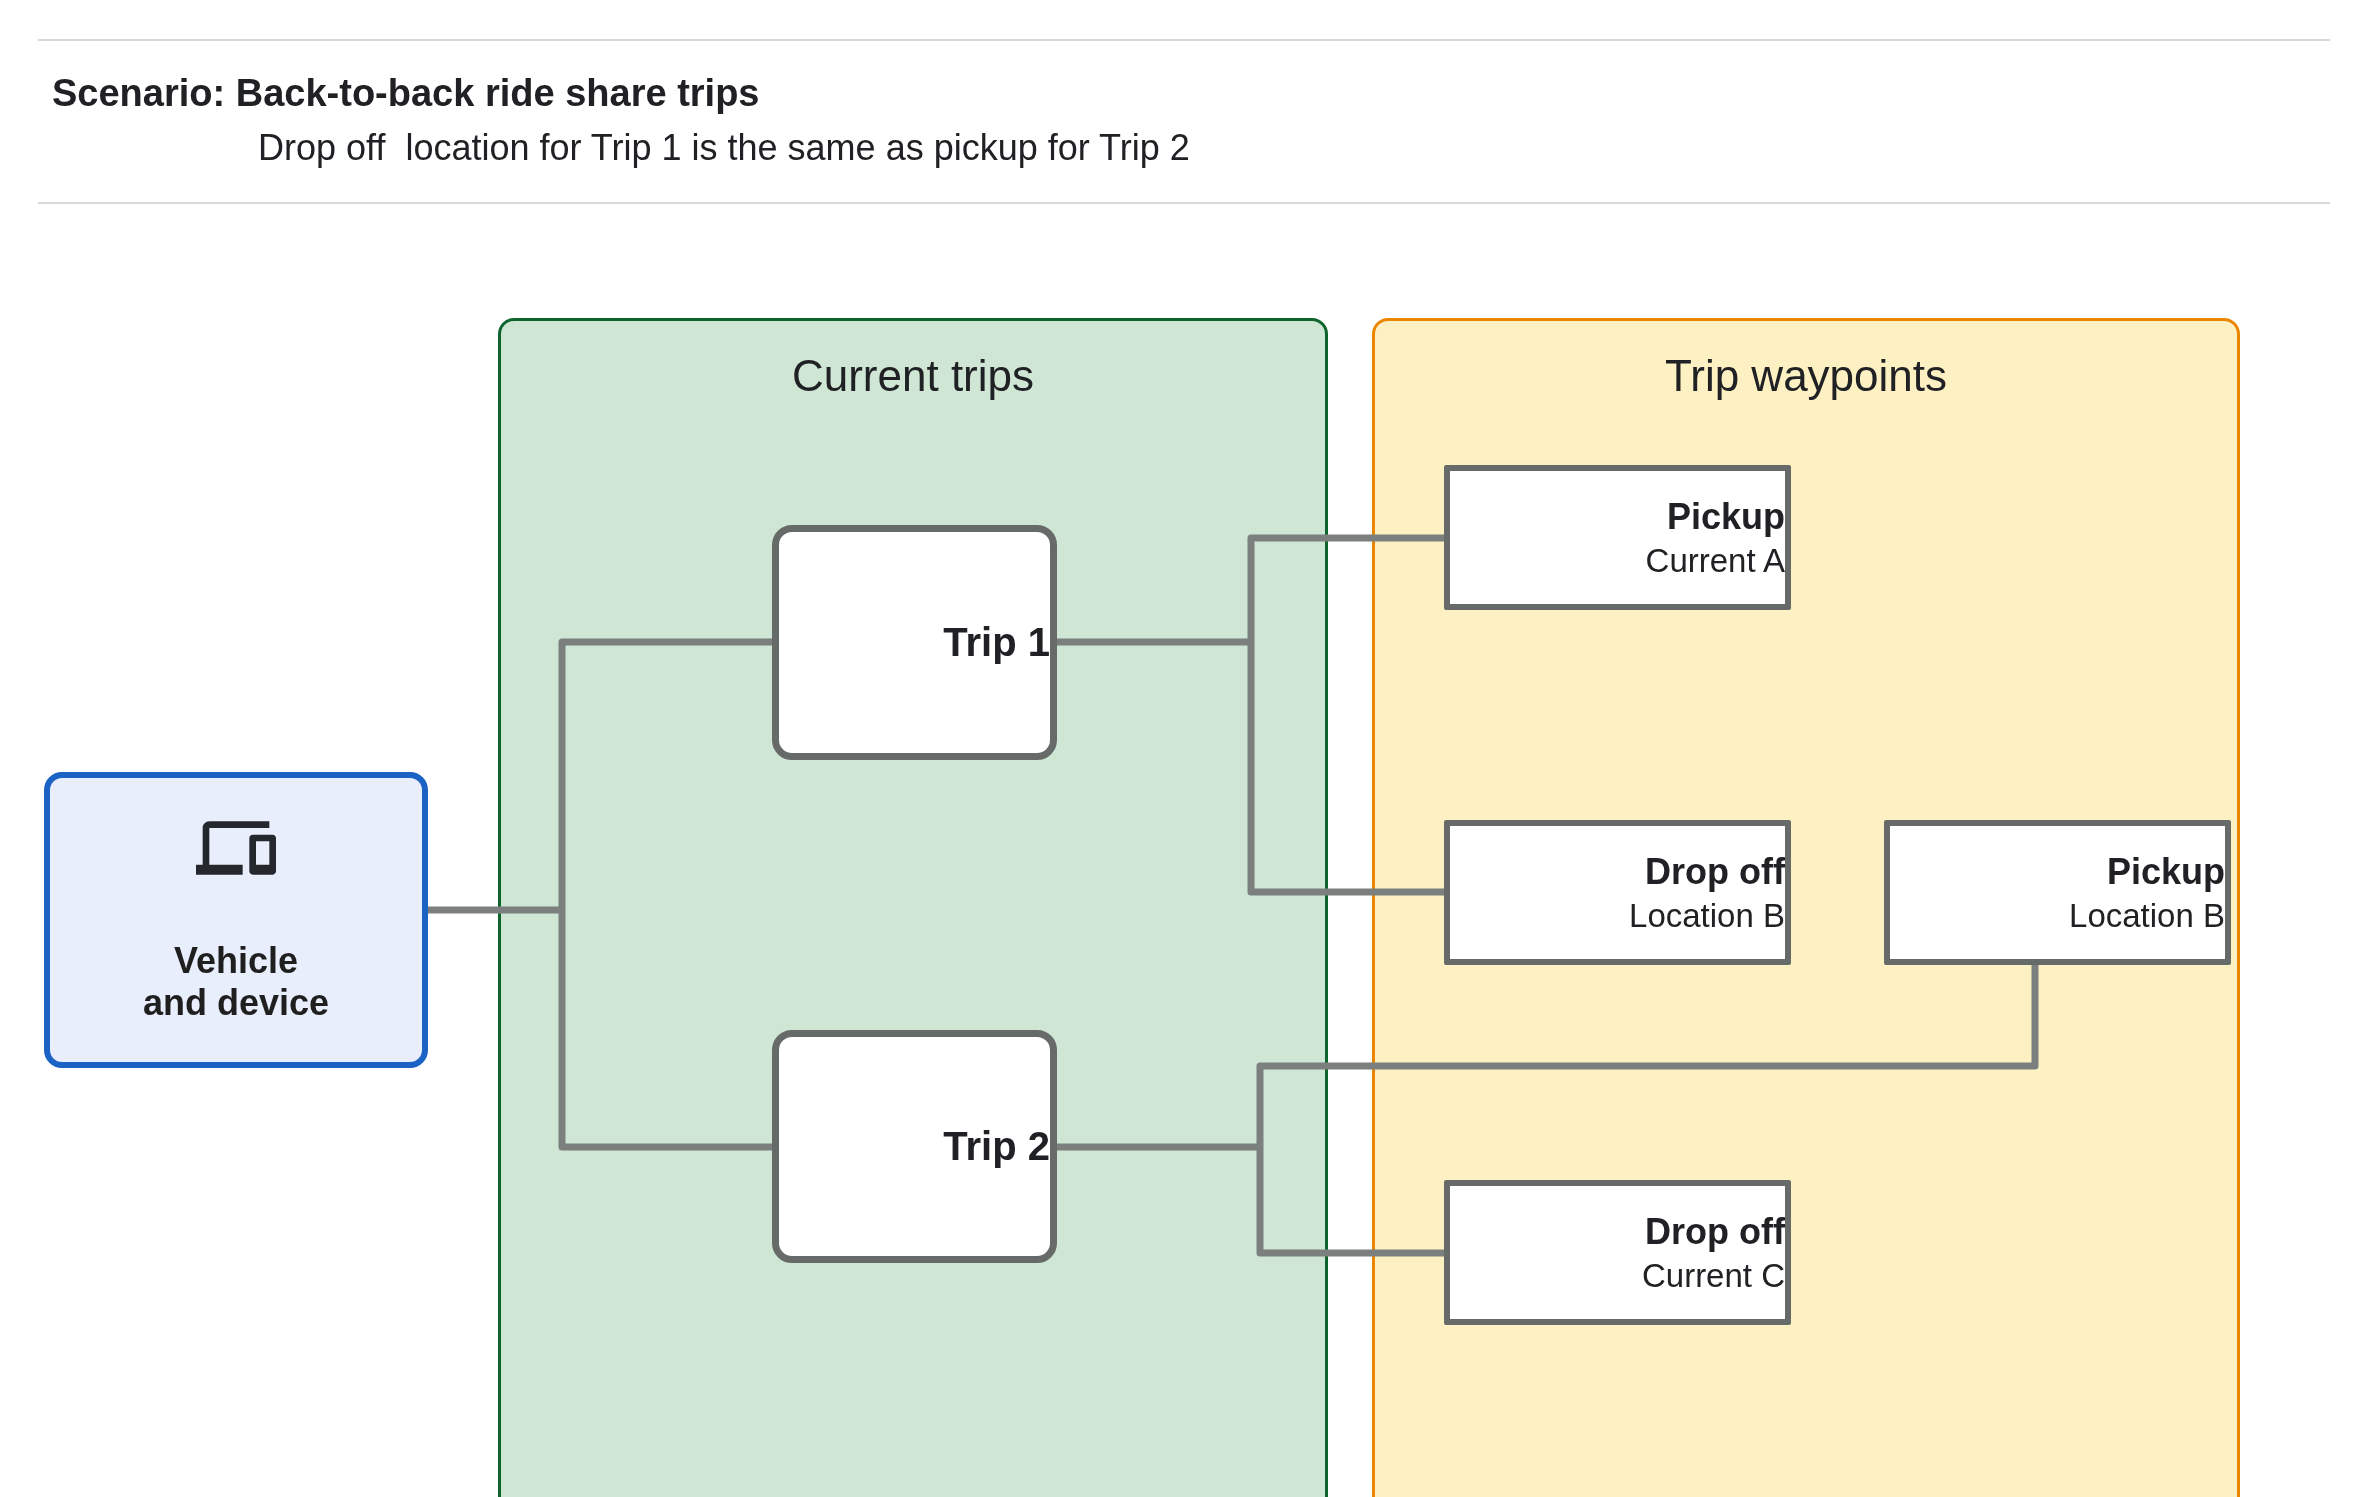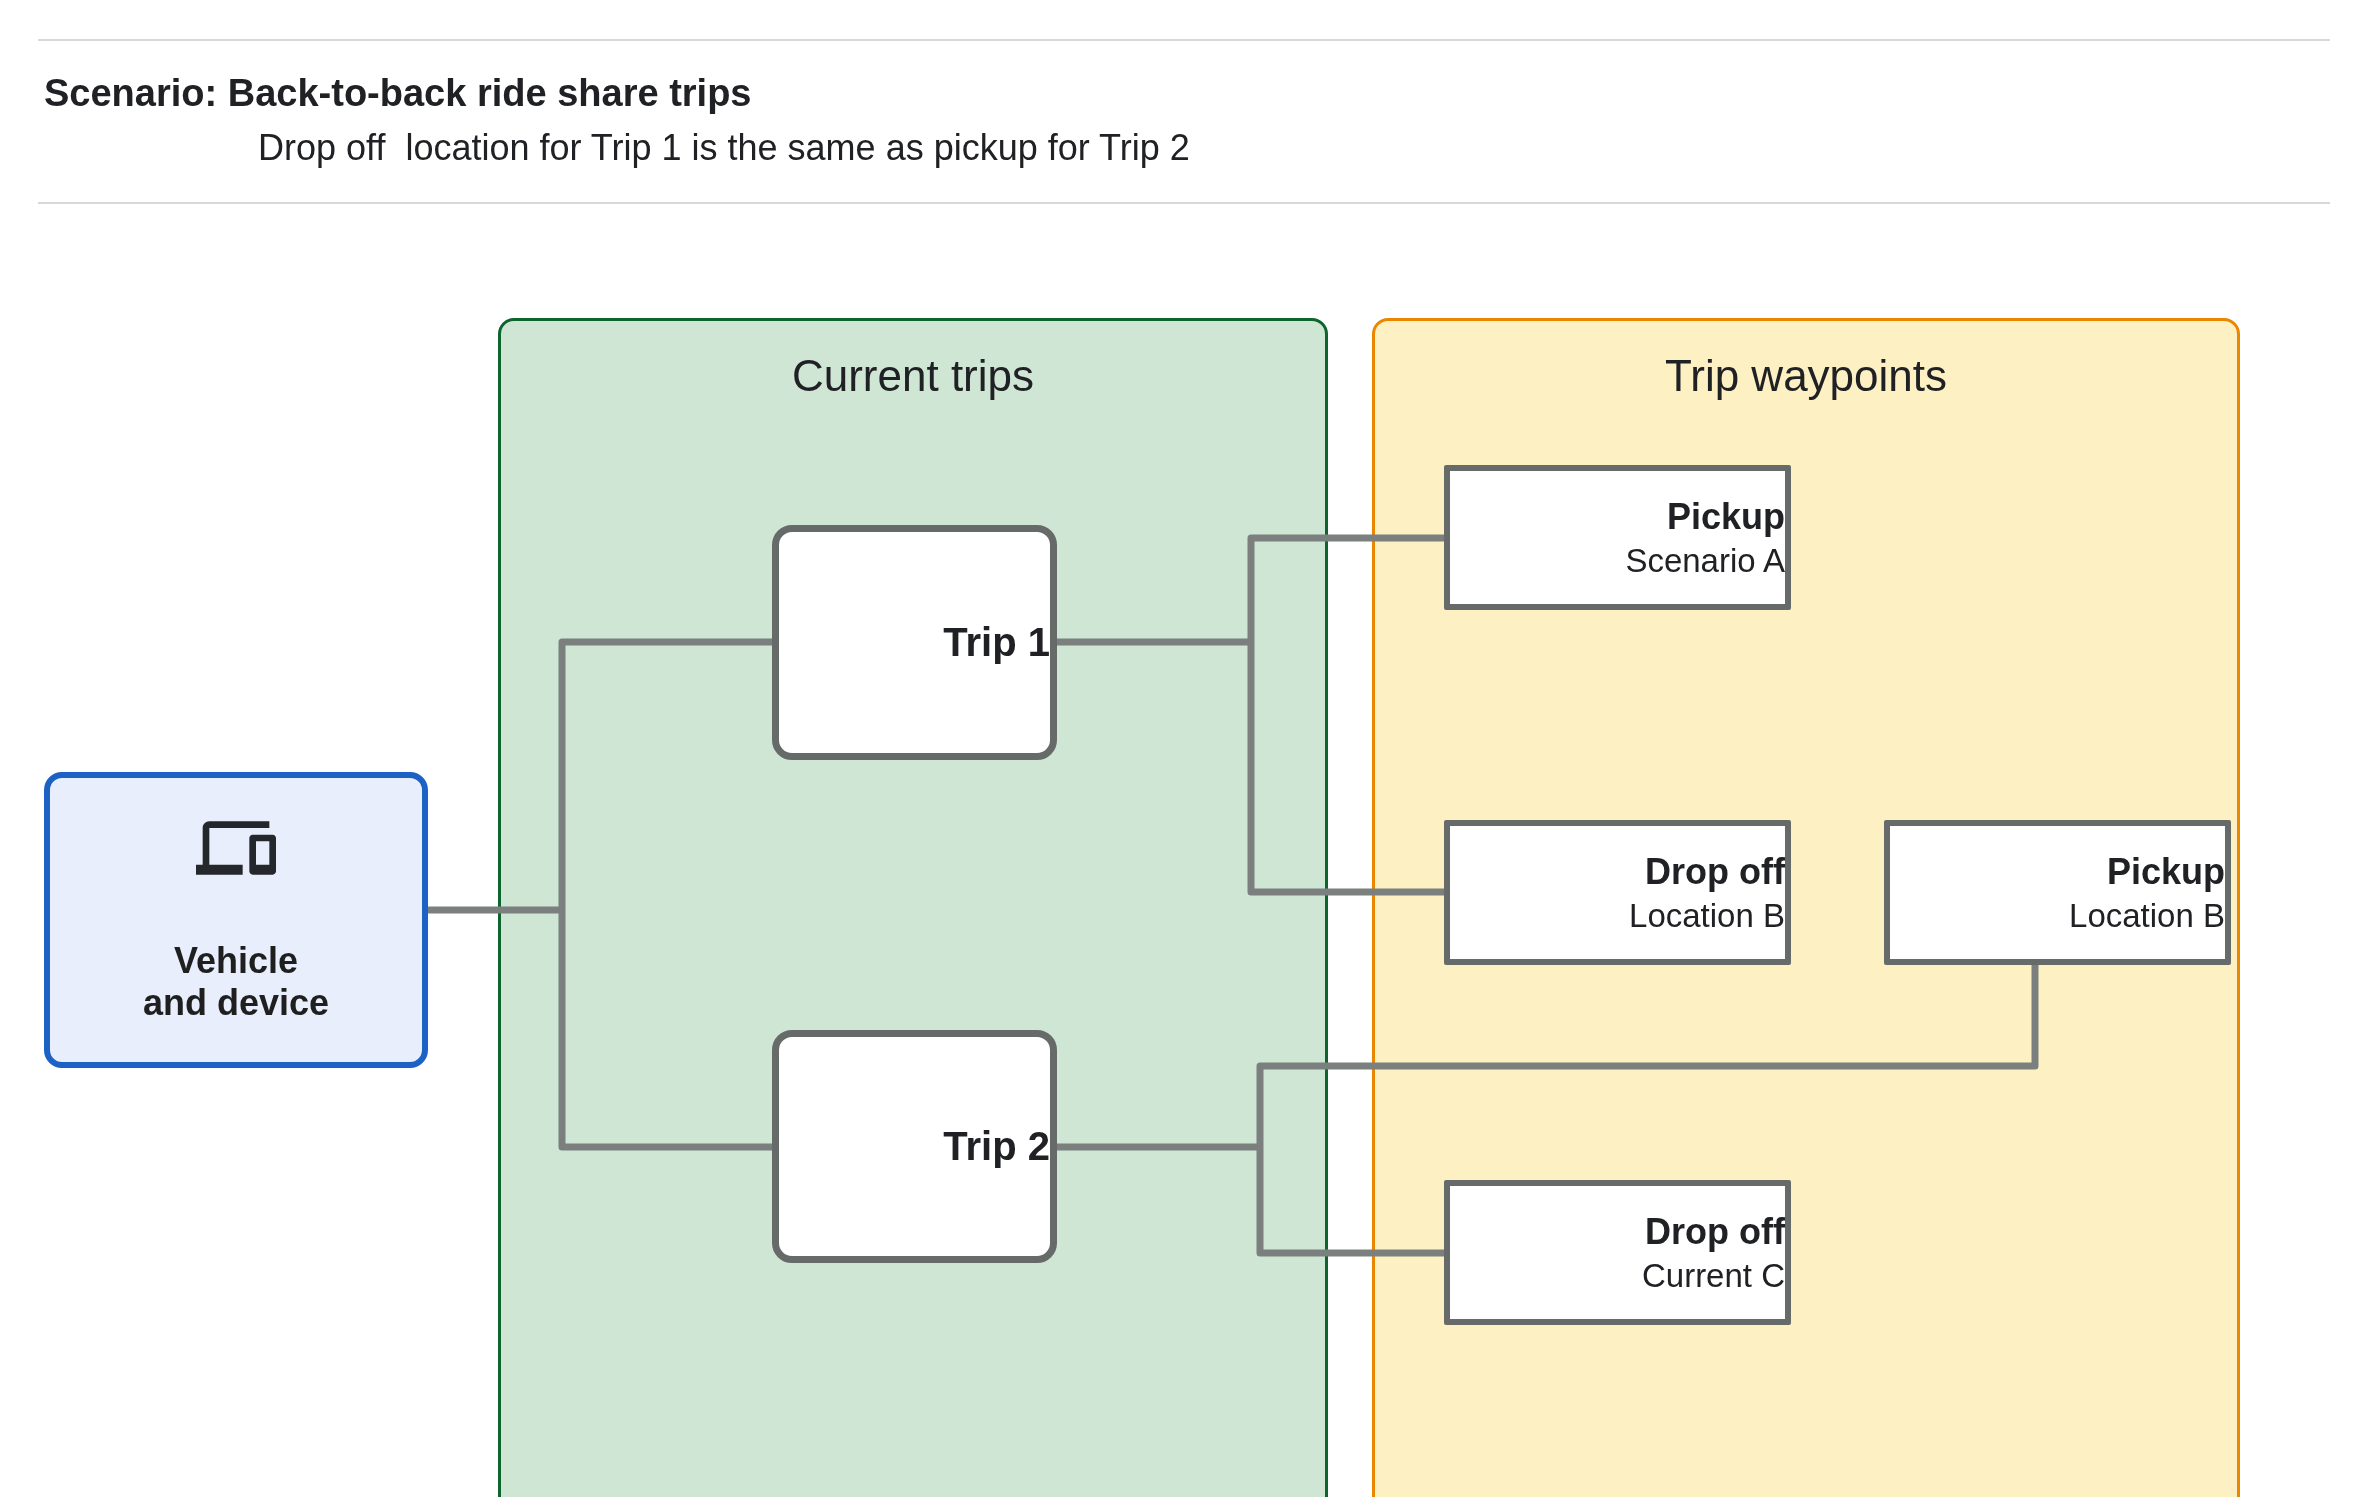--- a/index.html
+++ b/index.html
@@ -10,21 +10,21 @@
     --text:#202124; --rule:#d8d8d8; --box-fill:#ffffff;
   }
   *{margin:0;padding:0;box-sizing:border-box;}
   body{background:#ffffff;font-family:"Liberation Sans",sans-serif;color:var(--text);}
   .canvas{position:relative;width:2357px;height:1497px;background:#ffffff;overflow:hidden;}
 
   .rule{position:absolute;left:38px;width:2292px;height:2px;background:var(--rule);}
   .rule-top{top:39px;}
   .rule-bottom{top:202px;}
 
-  .page-title{position:absolute;left:44px;top:72px;font-size:38px;font-weight:bold;letter-spacing:0;}
+  .page-title{position:absolute;left:52px;top:72px;font-size:38px;font-weight:bold;letter-spacing:0;}
   .page-subtitle{position:absolute;left:258px;top:127px;font-size:36px;font-weight:normal;white-space:pre-wrap;}
 
   .container{position:absolute;top:318px;height:1462px;border-radius:16px;z-index:1;}
   .container-green{left:498px;width:830px;background:var(--green-fill);border:3px solid var(--green-border);}
   .container-orange{left:1372px;width:868px;background:var(--yellow-fill);border:3px solid var(--orange-border);}
   .container-title{position:absolute;top:30px;left:0;width:100%;text-align:center;font-size:44px;font-weight:400;color:var(--text);}
 
   .connectors{position:absolute;left:0;top:0;z-index:2;pointer-events:none;}
   .connectors path{stroke:var(--connector);stroke-width:7;fill:none;stroke-linejoin:round;stroke-linecap:butt;}
 
@@ -94,21 +94,21 @@
   <div class="node trip-box trip-1">
     <span>Trip 1</span>
   </div>
 
   <div class="node trip-box trip-2">
     <span>Trip 2</span>
   </div>
 
   <div class="node waypoint-box wp-a">
     <div class="wp-title">Pickup</div>
-    <div class="wp-sub">Scenario A</div>
+    <div class="wp-sub">Current A</div>
   </div>
 
   <div class="node waypoint-box wp-b1">
     <div class="wp-title">Drop off</div>
     <div class="wp-sub">Location B</div>
   </div>
 
   <div class="node waypoint-box wp-b2">
     <div class="wp-title">Pickup</div>
     <div class="wp-sub">Location B</div>

